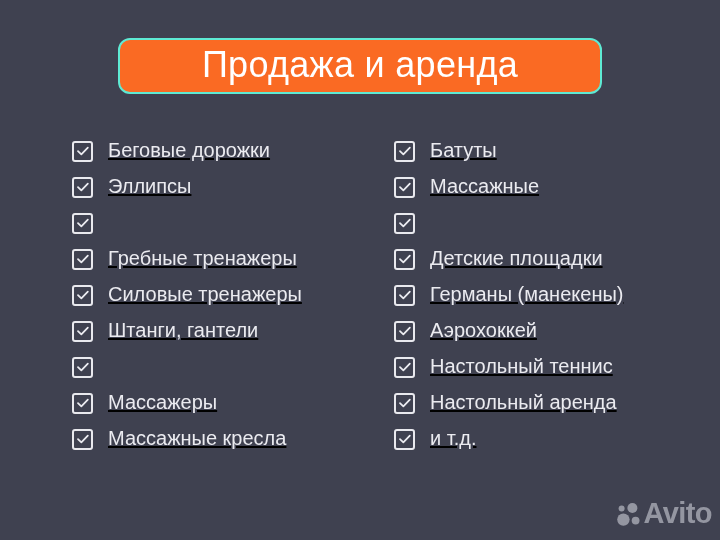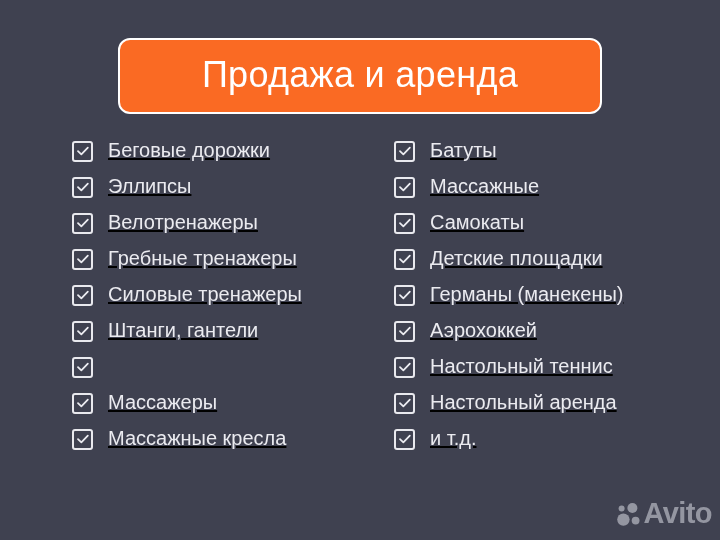--- a/index.html
+++ b/index.html
@@ -22,24 +22,24 @@
     height: 540px;
     background: #3f4150;
   }
 
   
   #title-banner {
     position: absolute;
     left: 118px;
     top: 38px;
     width: 484px;
-    height: 76px;
+    height: 56px;
     box-sizing: border-box;
     background: #fa6a23;
-    border: 2px solid #ffffff;
+    border: 2px solid #5eead4;
     border-radius: 12px;
     display: flex;
     align-items: center;
     justify-content: center;
   }
   #title-text {
     color: #ffffff;
     font-size: 36px;
     font-weight: 500;
     letter-spacing: 0.3px;
@@ -148,21 +148,20 @@
             </svg>
           </span>
           <span class="item-label">Эллипсы</span>
         </div>
         <div class="list-item">
           <span class="checkbox">
             <svg viewBox="0 0 14 14" width="13" height="13">
               <path d="M1.6 7.1 L5.2 10.6 L12.2 3.3" fill="none" stroke="#ebebf0" stroke-width="1.9" stroke-linecap="round" stroke-linejoin="round"></path>
             </svg>
           </span>
-          <span class="item-label">Велотренажеры</span>
         </div>
         <div class="list-item">
           <span class="checkbox">
             <svg viewBox="0 0 14 14" width="13" height="13">
               <path d="M1.6 7.1 L5.2 10.6 L12.2 3.3" fill="none" stroke="#ebebf0" stroke-width="1.9" stroke-linecap="round" stroke-linejoin="round"></path>
             </svg>
           </span>
           <span class="item-label">Гребные тренажеры</span>
         </div>
         <div class="list-item">
@@ -221,21 +220,20 @@
             </svg>
           </span>
           <span class="item-label">Массажные</span>
         </div>
         <div class="list-item">
           <span class="checkbox">
             <svg viewBox="0 0 14 14" width="13" height="13">
               <path d="M1.6 7.1 L5.2 10.6 L12.2 3.3" fill="none" stroke="#ebebf0" stroke-width="1.9" stroke-linecap="round" stroke-linejoin="round"></path>
             </svg>
           </span>
-          <span class="item-label">Самокаты</span>
         </div>
         <div class="list-item">
           <span class="checkbox">
             <svg viewBox="0 0 14 14" width="13" height="13">
               <path d="M1.6 7.1 L5.2 10.6 L12.2 3.3" fill="none" stroke="#ebebf0" stroke-width="1.9" stroke-linecap="round" stroke-linejoin="round"></path>
             </svg>
           </span>
           <span class="item-label">Детские площадки</span>
         </div>
         <div class="list-item">

